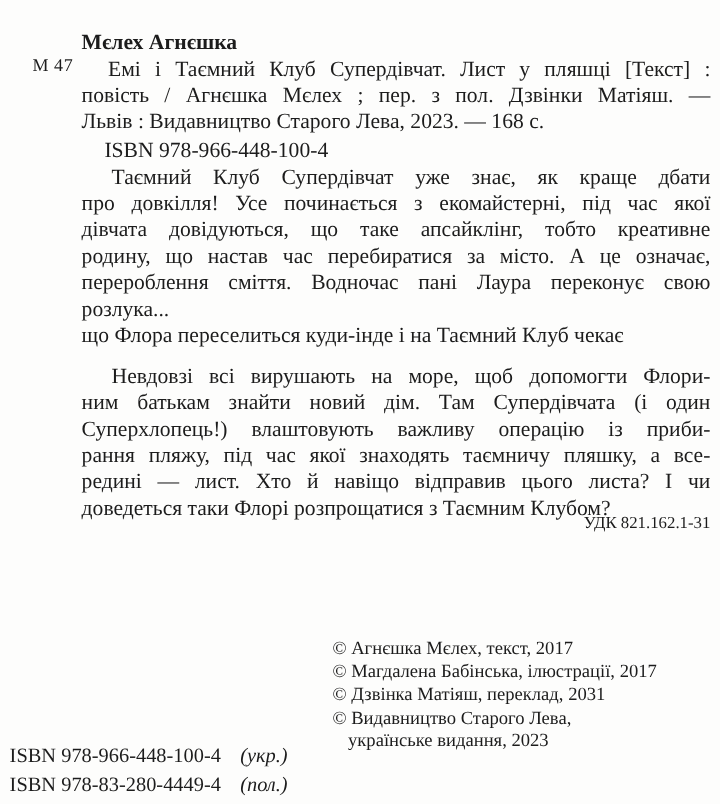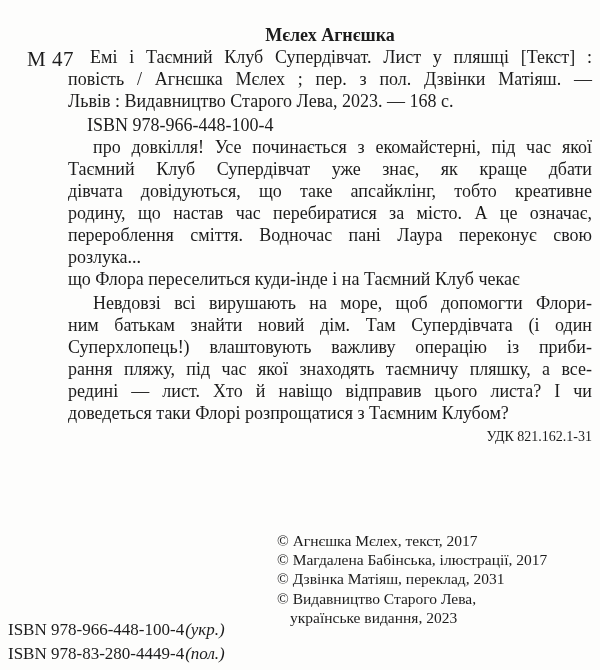--- a/index.html
+++ b/index.html
@@ -15,37 +15,36 @@
     color: #1c1c1c;
     font-family: "Liberation Serif", "DejaVu Serif", serif;
     overflow: hidden;
   }
 
   
   .class-code {
     position: absolute;
     left: 27px;
     top: 47px;
-    font-size: 21px;
+    font-size: 15px;
     letter-spacing: 0.5px;
     white-space: nowrap;
   }
 
   
   .header-block {
     position: absolute;
     left: 68px;
     top: 24px;
     width: 524px;
     font-size: 18px;
     line-height: 22px;
   }
   .author-heading {
     font-weight: bold;
-    text-align: center;
   }
   .biblio .line {
     text-align: justify;
     text-align-last: justify;
   }
   .biblio .line:first-child {
     text-indent: 22px;
   }
   .biblio .line:last-child {
     text-align-last: left;
@@ -68,21 +67,21 @@
     text-align: justify;
     text-align-last: justify;
   }
   .para .line:first-child {
     text-indent: 25px;
   }
   .para .line:last-child {
     text-align-last: left;
   }
   .para + .para {
-    margin-top: 2px;
+    margin-top: 12px;
   }
 
   
   .udc {
     position: absolute;
     right: 8px;
     top: 429px;
     font-size: 14px;
     white-space: nowrap;
   }
@@ -108,21 +107,21 @@
     left: 8px;
     top: 618px;
     font-size: 17px;
     line-height: 24px;
   }
   .isbn-footer .isbn-line {
     white-space: nowrap;
   }
   .isbn-footer .lang {
     font-style: italic;
-    margin-left: 1px;
+    margin-left: 16px;
   }
 </style>
 </head>
 <body>
 
 <div class="page">
 
   <div class="class-code">М 47</div>
 
   <div class="header-block">
@@ -130,22 +129,22 @@
     <div class="biblio">
         <div class="line">Емі і Таємний Клуб Супердівчат. Лист у пляшці [Текст] :</div>
         <div class="line">повість / Агнєшка Мєлех ; пер. з пол. Дзвінки Матіяш. —</div>
         <div class="line">Львів : Видавництво Старого Лева, 2023. — 168 с.</div>
       </div>
     <div class="isbn-top">ISBN 978-966-448-100-4</div>
   </div>
 
   <div class="annotation">
     <div class="para">
+        <div class="line">Таємний Клуб Супердівчат уже знає, як краще дбати</div>
         <div class="line">про довкілля! Усе починається з екомайстерні, під час якої</div>
-        <div class="line">Таємний Клуб Супердівчат уже знає, як краще дбати</div>
         <div class="line">дівчата довідуються, що таке апсайклінг, тобто креативне</div>
         <div class="line">родину, що настав час перебиратися за місто. А це означає,</div>
         <div class="line">перероблення сміття. Водночас пані Лаура переконує свою</div>
         <div class="line">розлука...</div>
         <div class="line">що Флора переселиться куди-інде і на Таємний Клуб чекає</div>
       </div>
     <div class="para">
         <div class="line">Невдовзі всі вирушають на море, щоб допомогти Флори-</div>
         <div class="line">ним батькам знайти новий дім. Там Супердівчата (і один</div>
         <div class="line">Суперхлопець!) влаштовують важливу операцію із приби-</div>

